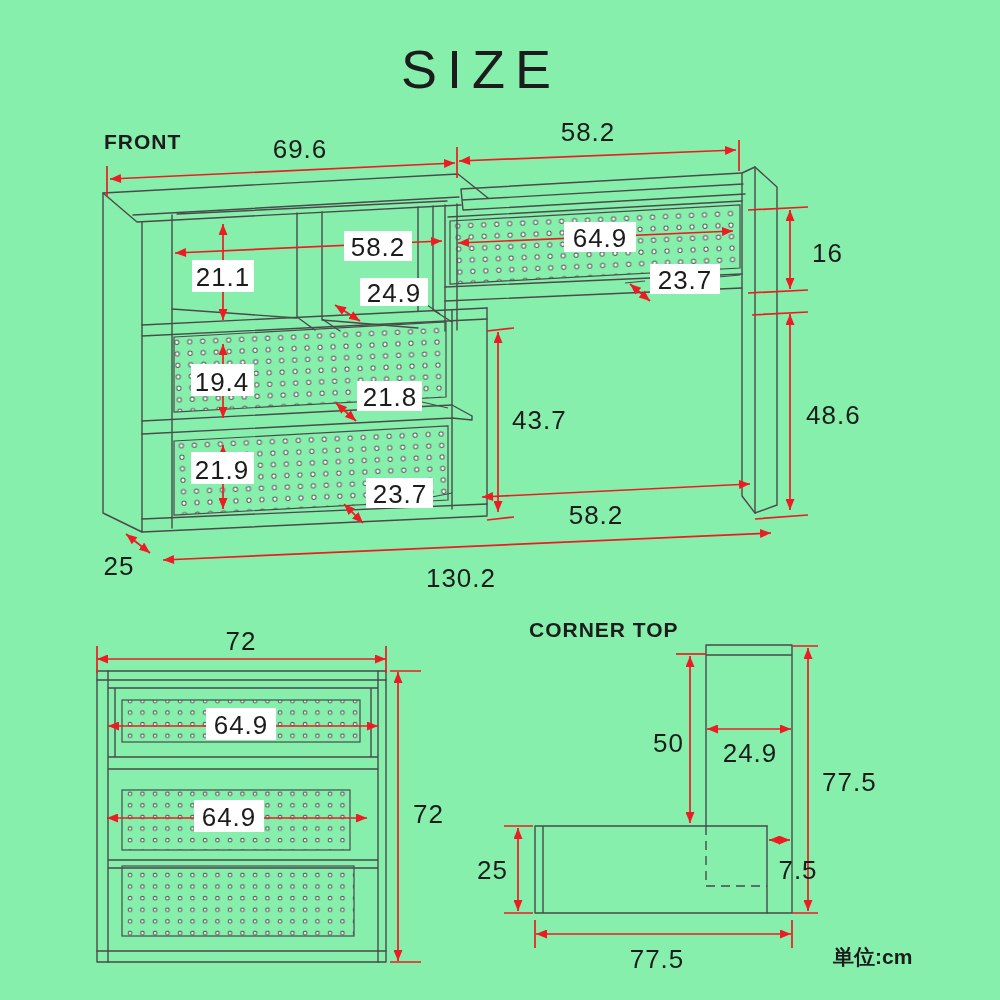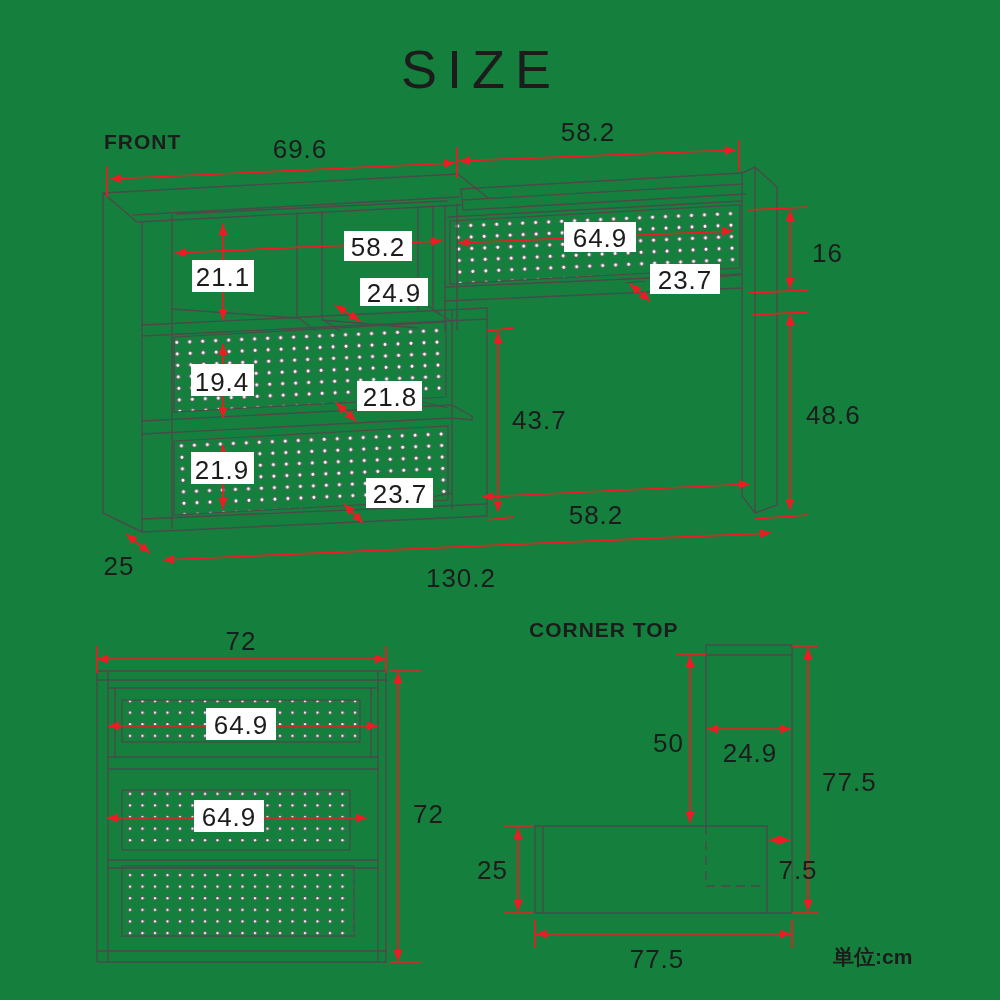--- a/index.html
+++ b/index.html
@@ -1,16 +1,16 @@
 <!DOCTYPE html>
 <html><head>
 <meta charset="utf-8">
 <style>
   html,body{margin:0;padding:0;background:#ffffff;}
-  #stage{position:relative;width:1000px;height:1000px;background:#15803d;overflow:hidden;
+  #stage{position:relative;width:1000px;height:1000px;background:#86efac;overflow:hidden;
          font-family:"Liberation Sans",sans-serif;}
   svg{position:absolute;top:0;left:0;}
   .ln{stroke:#4a4a4a;stroke-width:1.4;fill:none;stroke-linejoin:round;stroke-linecap:round;}
   .lnthin{stroke:#4a4a4a;stroke-width:1.1;fill:none;}
   .dash{stroke:#4a4a4a;stroke-width:1.4;fill:none;stroke-dasharray:9 6;}
   .red{stroke:#ed1c24;stroke-width:1.7;fill:none;}
   .wht{fill:#ffffff;stroke:none;}
   .pegfill{stroke:#4a4a4a;stroke-width:1.2;}
   text{fill:#1c1c1c;}
   .dim{font-size:26px;letter-spacing:1px;}

